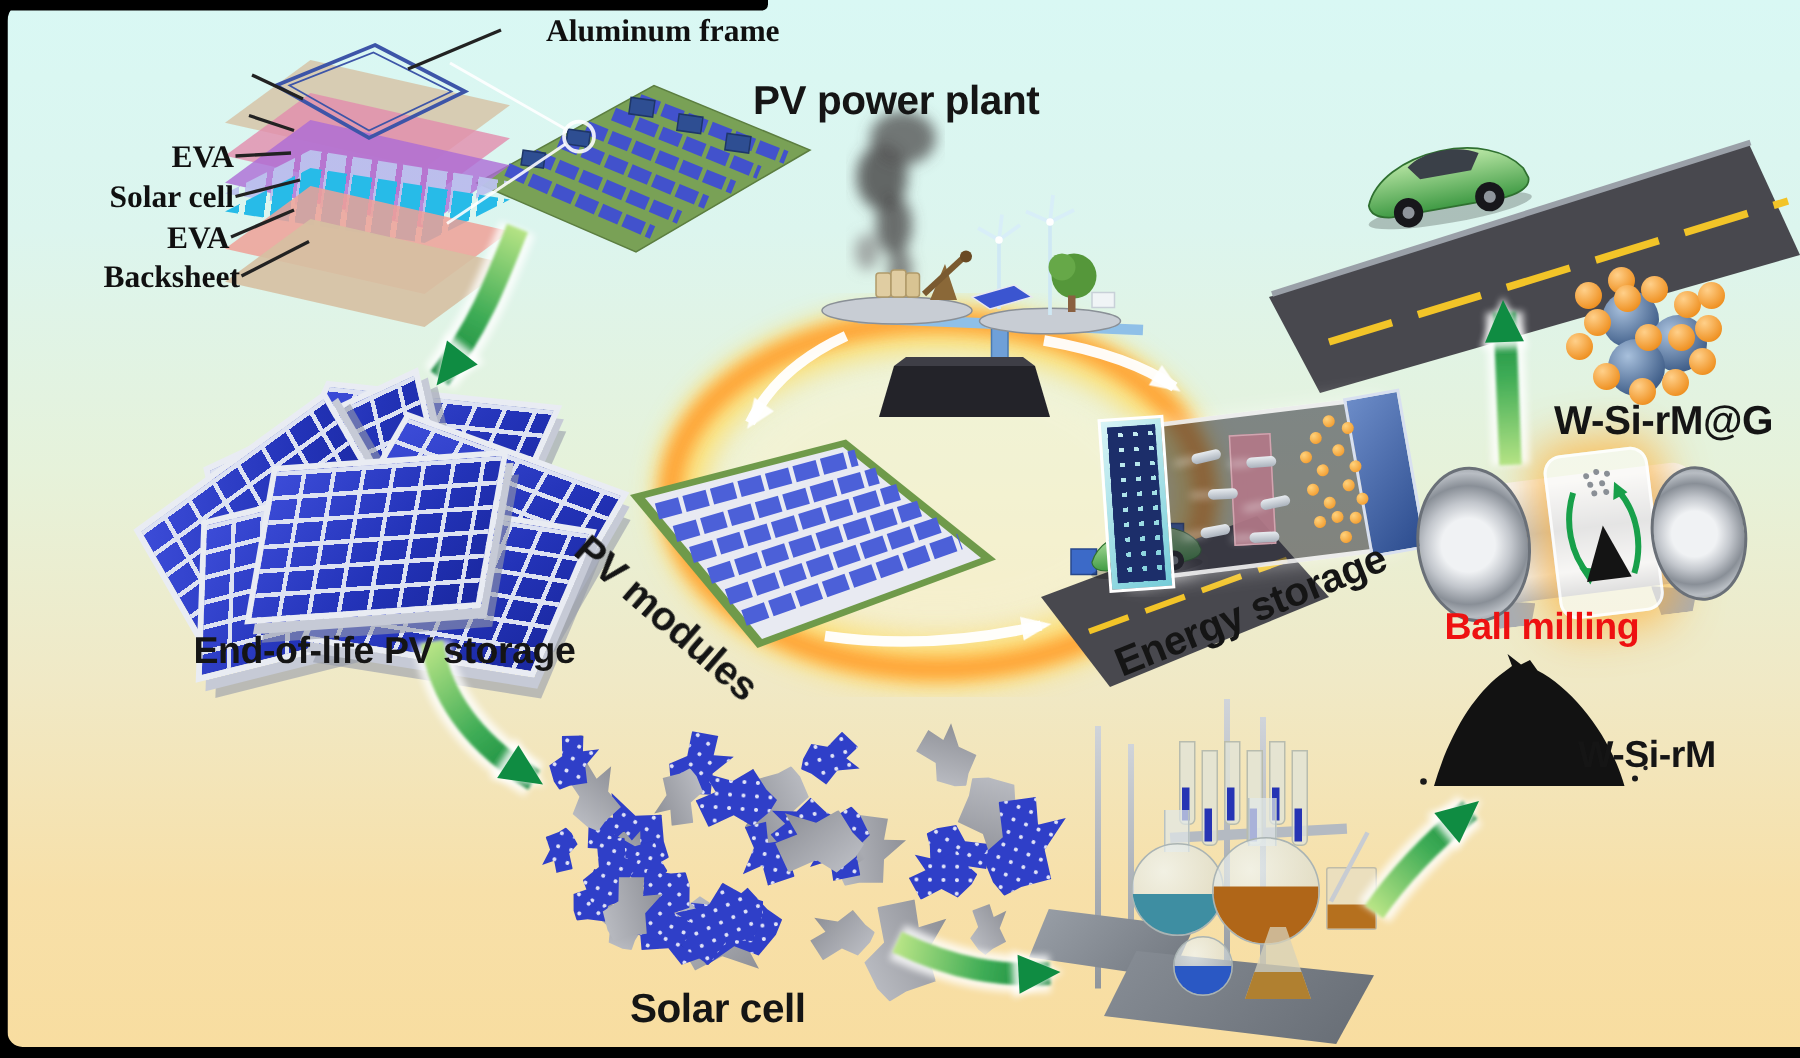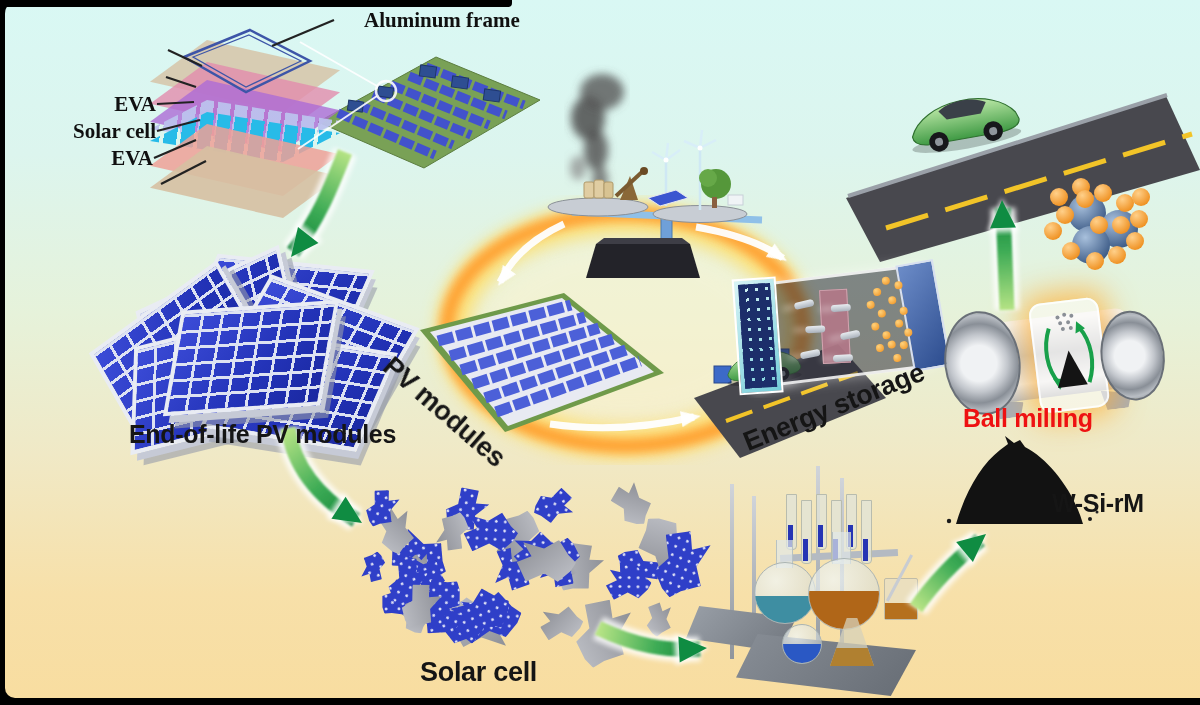--- a/index.html
+++ b/index.html
@@ -505,27 +505,30 @@
             <polygon points="0,0 -28,-13 -28,13" fill="#0f8c42"></polygon>
           </g>
         <g transform="translate(1002,200) rotate(-92)">
             <polygon points="2,0 -32,-16 -32,16" fill="#fff" opacity=".85" filter="url(#fb2)"></polygon>
             <polygon points="0,0 -28,-13 -28,13" fill="#0f8c42"></polygon>
           </g>
       </g>
     </g>
   </svg>
 
+  <div class="lbl" style="left:502px;top:52px;font-size:27px;">PV power plant</div>
   <div class="lbl-serif" style="left:336px;top:8px;margin-left:28px;">Aluminum frame</div>
   <div class="lbl-serif stack-lbl" style="top:92px;width:148px;">EVA</div>
   <div class="lbl-serif stack-lbl" style="top:119px;width:148px;">Solar cell</div>
   <div class="lbl-serif stack-lbl" style="top:146px;width:145px;">EVA</div>
-  <div class="lbl" style="left:129px;top:420px;">End-of-life PV modules</div>
+  <div class="lbl-serif stack-lbl" style="top:172px;width:152px;">Backsheet</div>
+  <div class="lbl" style="left:129px;top:420px;">End-of-life PV storage</div>
   <div class="lbl rot-pv" style="left:397px;top:351px;">PV modules</div>
   <div class="lbl rot-es" style="left:739px;top:429px;">Energy storage</div>
   <div class="lbl" style="left:420px;top:657px;font-size:27px;">Solar cell</div>
   <div class="lbl" style="left:1052px;top:489px;">W-Si-rM</div>
   <div class="lbl red" style="left:963px;top:404px;">Ball milling</div>
+  <div class="lbl" style="left:1036px;top:265px;font-size:27px;">W-Si-rM@G</div>
 
   <div class="blackbar" style="left:0;top:0;width:5px;height:705px;z-index:6;"></div>
   <div class="blackbar" style="left:0;bottom:0;width:1200px;height:7px;z-index:6;"></div>
   <div class="blackbar" style="left:0;top:0;width:512px;height:7px;border-radius:0 0 4px 0;z-index:6;"></div>
 </div>
 
 </body></html>

